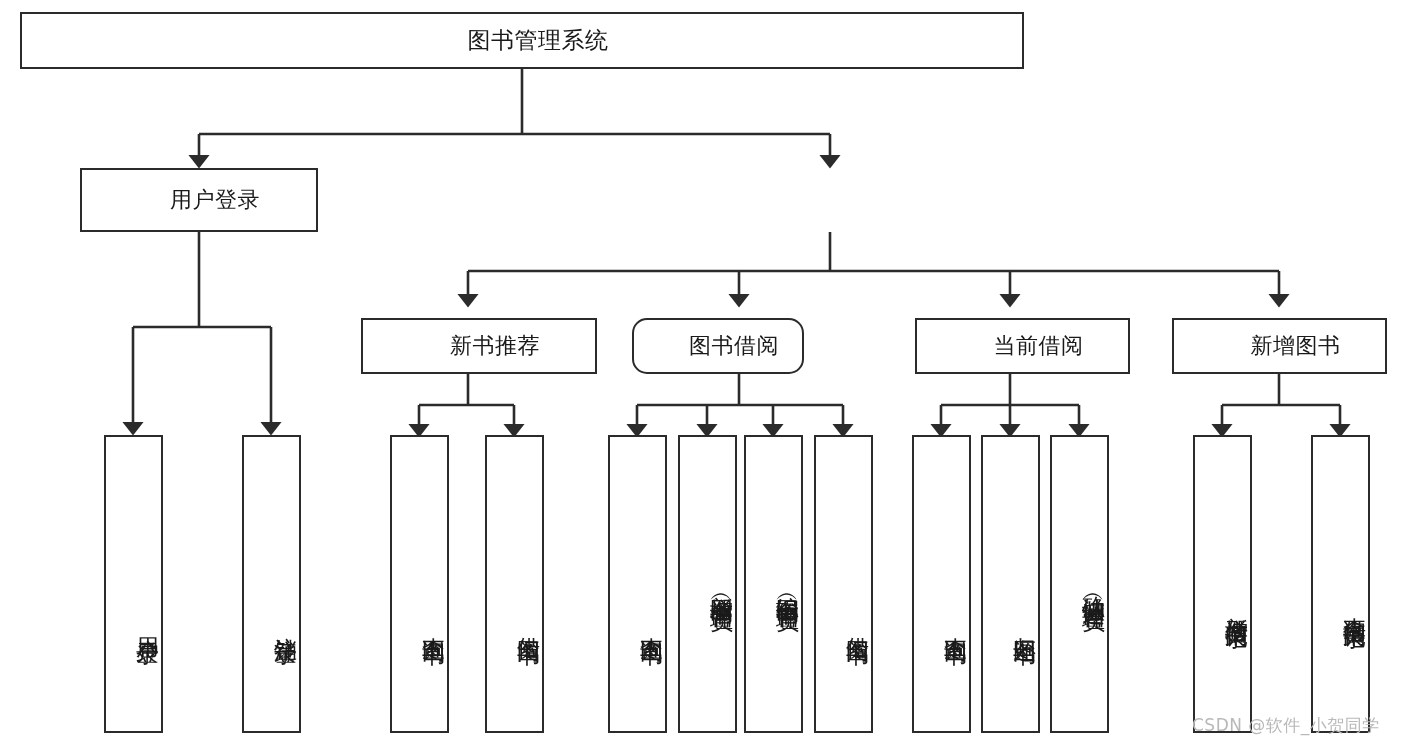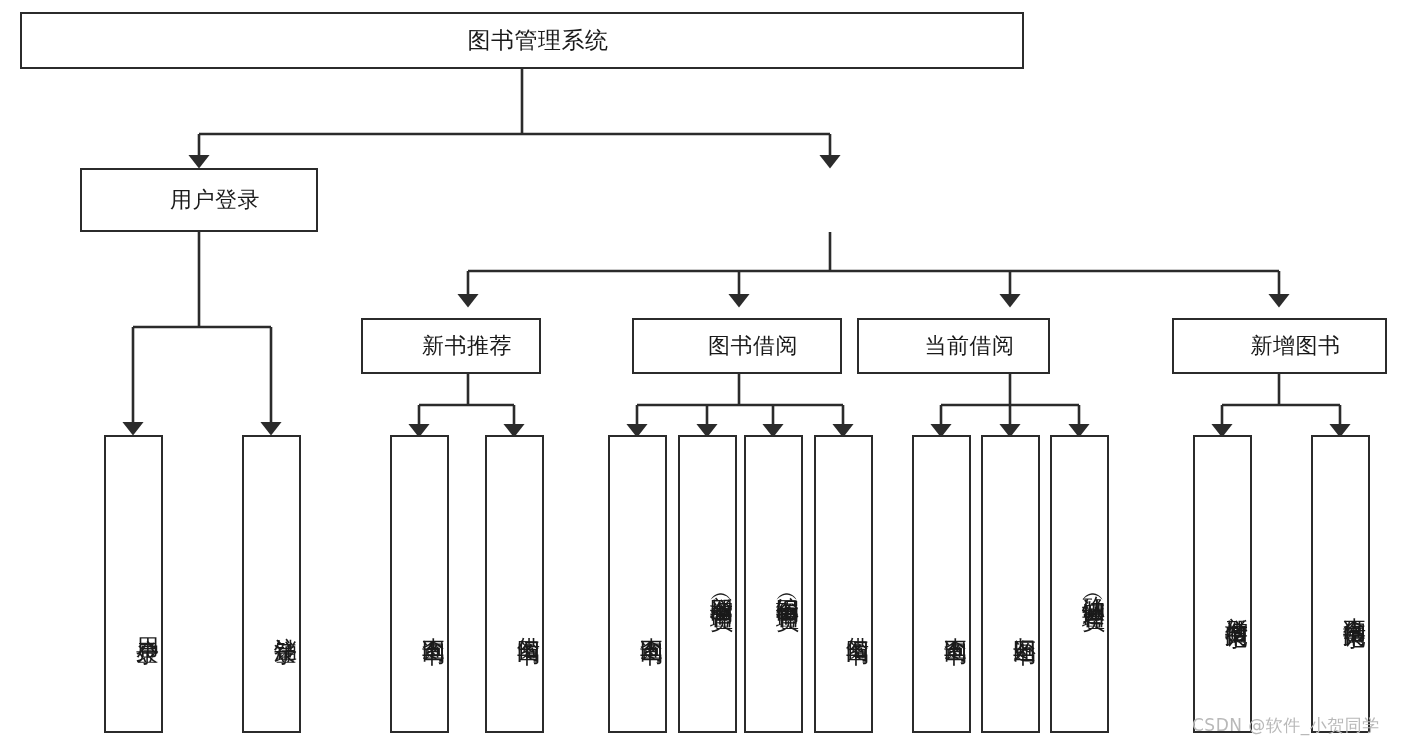--- a/index.html
+++ b/index.html
@@ -117,23 +117,23 @@
       <path d="M1222,405 L1340,405"></path>
       <path d="M1222,405 L1222,427" marker-end="url(#arr)"></path>
       <path d="M1340,405 L1340,427" marker-end="url(#arr)"></path>
     </g>
   </svg>
 
   <div class="node horiz root" style="left:20px; top:12px; width:1004px; height:57px;">图书管理系统</div>
 
   <div class="node horiz" style="left:80px; top:168px; width:238px; height:64px;">用户登录</div>
 
-  <div class="node horiz" style="left:361px; top:318px; width:180px; height:56px;">新书推荐</div>
-  <div class="node horiz" style="left:632px; top:318px; width:210px; height:56px;">图书借阅</div>
-  <div class="node horiz" style="left:857px; top:318px; width:193px; height:56px;">当前借阅</div>
+  <div class="node horiz" style="left:361px; top:318px; width:236px; height:56px;">新书推荐</div>
+  <div class="node horiz" style="left:632px; top:318px; width:172px; height:56px;border-radius:15px;">图书借阅</div>
+  <div class="node horiz" style="left:915px; top:318px; width:215px; height:56px;">当前借阅</div>
   <div class="node horiz" style="left:1172px; top:318px; width:215px; height:56px;">新增图书</div>
 
   <div class="node vert" style="left:104px; top:435px; width:59px; height:298px; padding-top:78px;">用户登录</div>
   <div class="node vert" style="left:242px; top:435px; width:59px; height:298px; padding-top:78px;">注销登录</div>
 
   <div class="node vert" style="left:390px; top:435px; width:59px; height:298px; padding-top:78px;">查询图书</div>
   <div class="node vert" style="left:485px; top:435px; width:59px; height:298px; padding-top:78px;">借阅图书</div>
 
   <div class="node vert" style="left:608px; top:435px; width:59px; height:298px; padding-top:78px;">查询图书</div>
   <div class="node vert topalign" style="left:678px; top:435px; width:59px; height:298px;">新增图书（管理员）</div>

